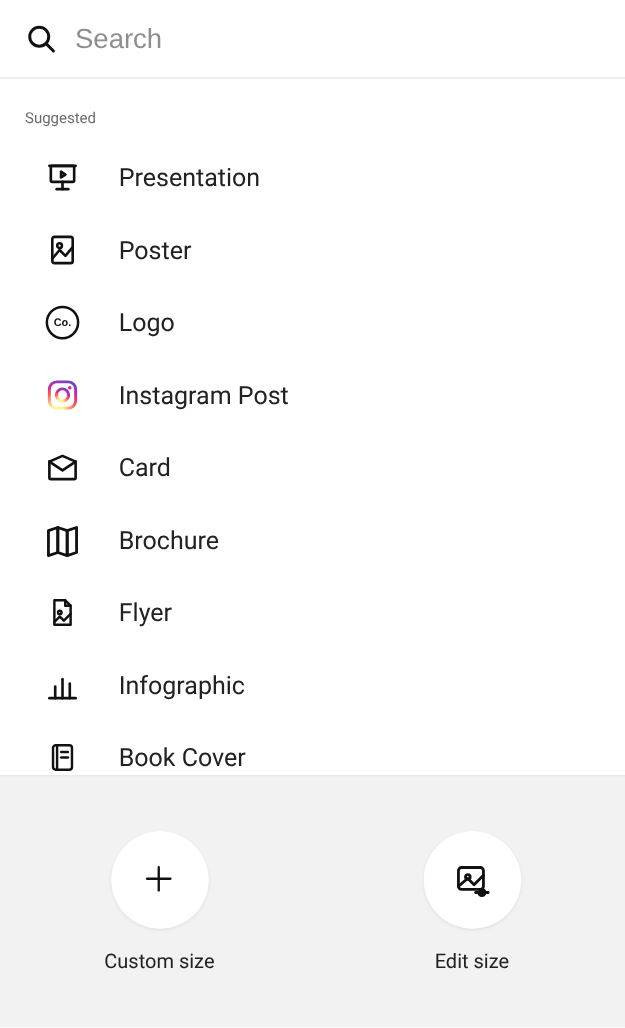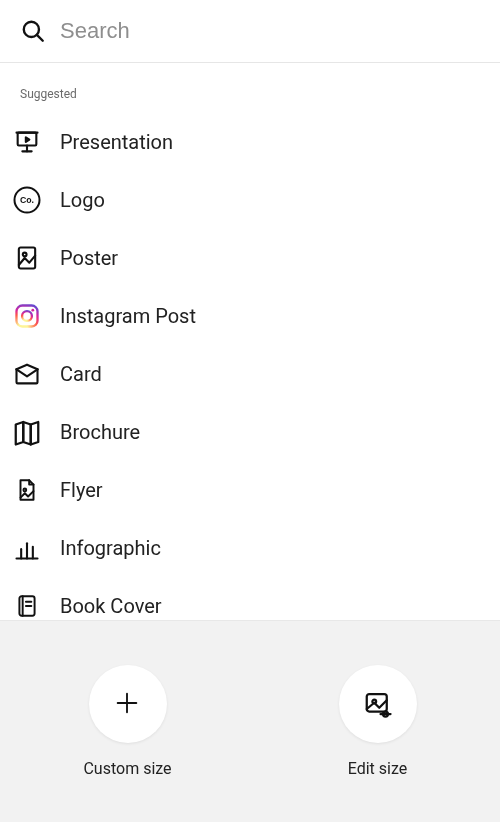--- a/index.html
+++ b/index.html
@@ -4,21 +4,21 @@
 <style>
   * { box-sizing: border-box; margin: 0; padding: 0; }
   html, body { width: 500px; height: 822px; font-family: -apple-system, BlinkMacSystemFont, "Segoe UI", Roboto, Helvetica, Arial, sans-serif; background:#fff; color:#111; overflow:hidden; }
   .screen { width:500px; height:822px; display:flex; flex-direction:column; position:relative; }
   .searchbar { display:flex; align-items:center; gap:14px; padding:18px 20px 18px 20px; border-bottom:1px solid #e6e6e6; }
   .searchbar .icon { width:26px; height:26px; flex:0 0 auto; color:#111; }
   .searchbar input { border:none; outline:none; font-size:22px; color:#111; width:100%; background:transparent; }
   .searchbar input::placeholder { color:#8e8e8e; }
   .section-label { font-size:12px; color:#6b6b6b; padding:24px 20px 12px 20px; }
   .list { flex:1 1 auto; overflow:hidden; }
-  .list-item { display:flex; align-items:center; gap:18px; padding:14px 12px; cursor:pointer; }
+  .list-item { display:flex; align-items:center; gap:30px; padding:14px 35px; cursor:pointer; }
   .list-item .icon { width:30px; height:30px; flex:0 0 auto; display:flex; align-items:center; justify-content:center; color:#111; }
   .list-item .label { font-size:20px; color:#222; }
   .bottom { position:absolute; left:0; right:0; bottom:0; height:202px; background:#f2f2f2; border-top:1px solid #e8e8e8; display:flex; justify-content:space-around; align-items:center; }
   .bottom-btn { display:flex; flex-direction:column; align-items:center; gap:16px; cursor:pointer; }
   .bottom-circle { width:78px; height:78px; border-radius:50%; background:#fff; display:flex; align-items:center; justify-content:center; box-shadow:0 1px 3px rgba(0,0,0,0.08); }
   .bottom-circle .icon { width:30px; height:30px; color:#111; }
   .bottom-label { font-size:16px; color:#222; }
   .partial { height:24px; padding:0 20px; display:flex; align-items:flex-start; }
   .partial .icon { width:30px; height:30px; position:relative; top:-6px; }
 </style>
@@ -48,37 +48,37 @@
           <polygon points="11,8 11,12 14,10"></polygon>
             <line x1="12" y1="15" x2="12" y2="20"></line>
           <line x1="8" y1="20" x2="16" y2="20"></line>
         </svg>
       </span>
       <span class="label">Presentation</span>
     </div>
 
     <div class="list-item">
       <span class="icon">
-        <svg viewBox="0 0 24 24" width="30" height="30" fill="none" stroke="currentColor" stroke-width="1.6" stroke-linecap="round" stroke-linejoin="round">
-          <circle cx="12" cy="12" r="10"></circle>
-          <text x="12" y="14.5" text-anchor="middle" font-size="7" font-family="Arial" fill="currentColor" stroke="none" font-weight="700">Co.</text>
-        </svg>
-      </span>
-      <span class="label">Logo</span>
-    </div>
-
-    <div class="list-item">
-      <span class="icon">
         <svg viewBox="0 0 24 24" width="28" height="28" fill="none" stroke="currentColor" stroke-width="1.8" stroke-linecap="round" stroke-linejoin="round">
           <rect x="5" y="3" width="14" height="18" rx="1.5"></rect>
           <circle cx="10" cy="9" r="1.6"></circle>
             <polyline points="5,18 10,12 14,16 19,10"></polyline>
         </svg>
       </span>
       <span class="label">Poster</span>
+    </div>
+
+    <div class="list-item">
+      <span class="icon">
+        <svg viewBox="0 0 24 24" width="30" height="30" fill="none" stroke="currentColor" stroke-width="1.6" stroke-linecap="round" stroke-linejoin="round">
+          <circle cx="12" cy="12" r="10"></circle>
+          <text x="12" y="14.5" text-anchor="middle" font-size="7" font-family="Arial" fill="currentColor" stroke="none" font-weight="700">Co.</text>
+        </svg>
+      </span>
+      <span class="label">Logo</span>
     </div>
 
     <div class="list-item">
       <span class="icon">
         <svg viewBox="0 0 24 24" width="28" height="28">
           <defs>
             <radialGradient id="ig" cx="30%" cy="107%" r="150%">
               <stop offset="0%" stop-color="#fdf497"></stop>
                 <stop offset="15%" stop-color="#fdf497"></stop>
               <stop offset="45%" stop-color="#fd5949"></stop>

